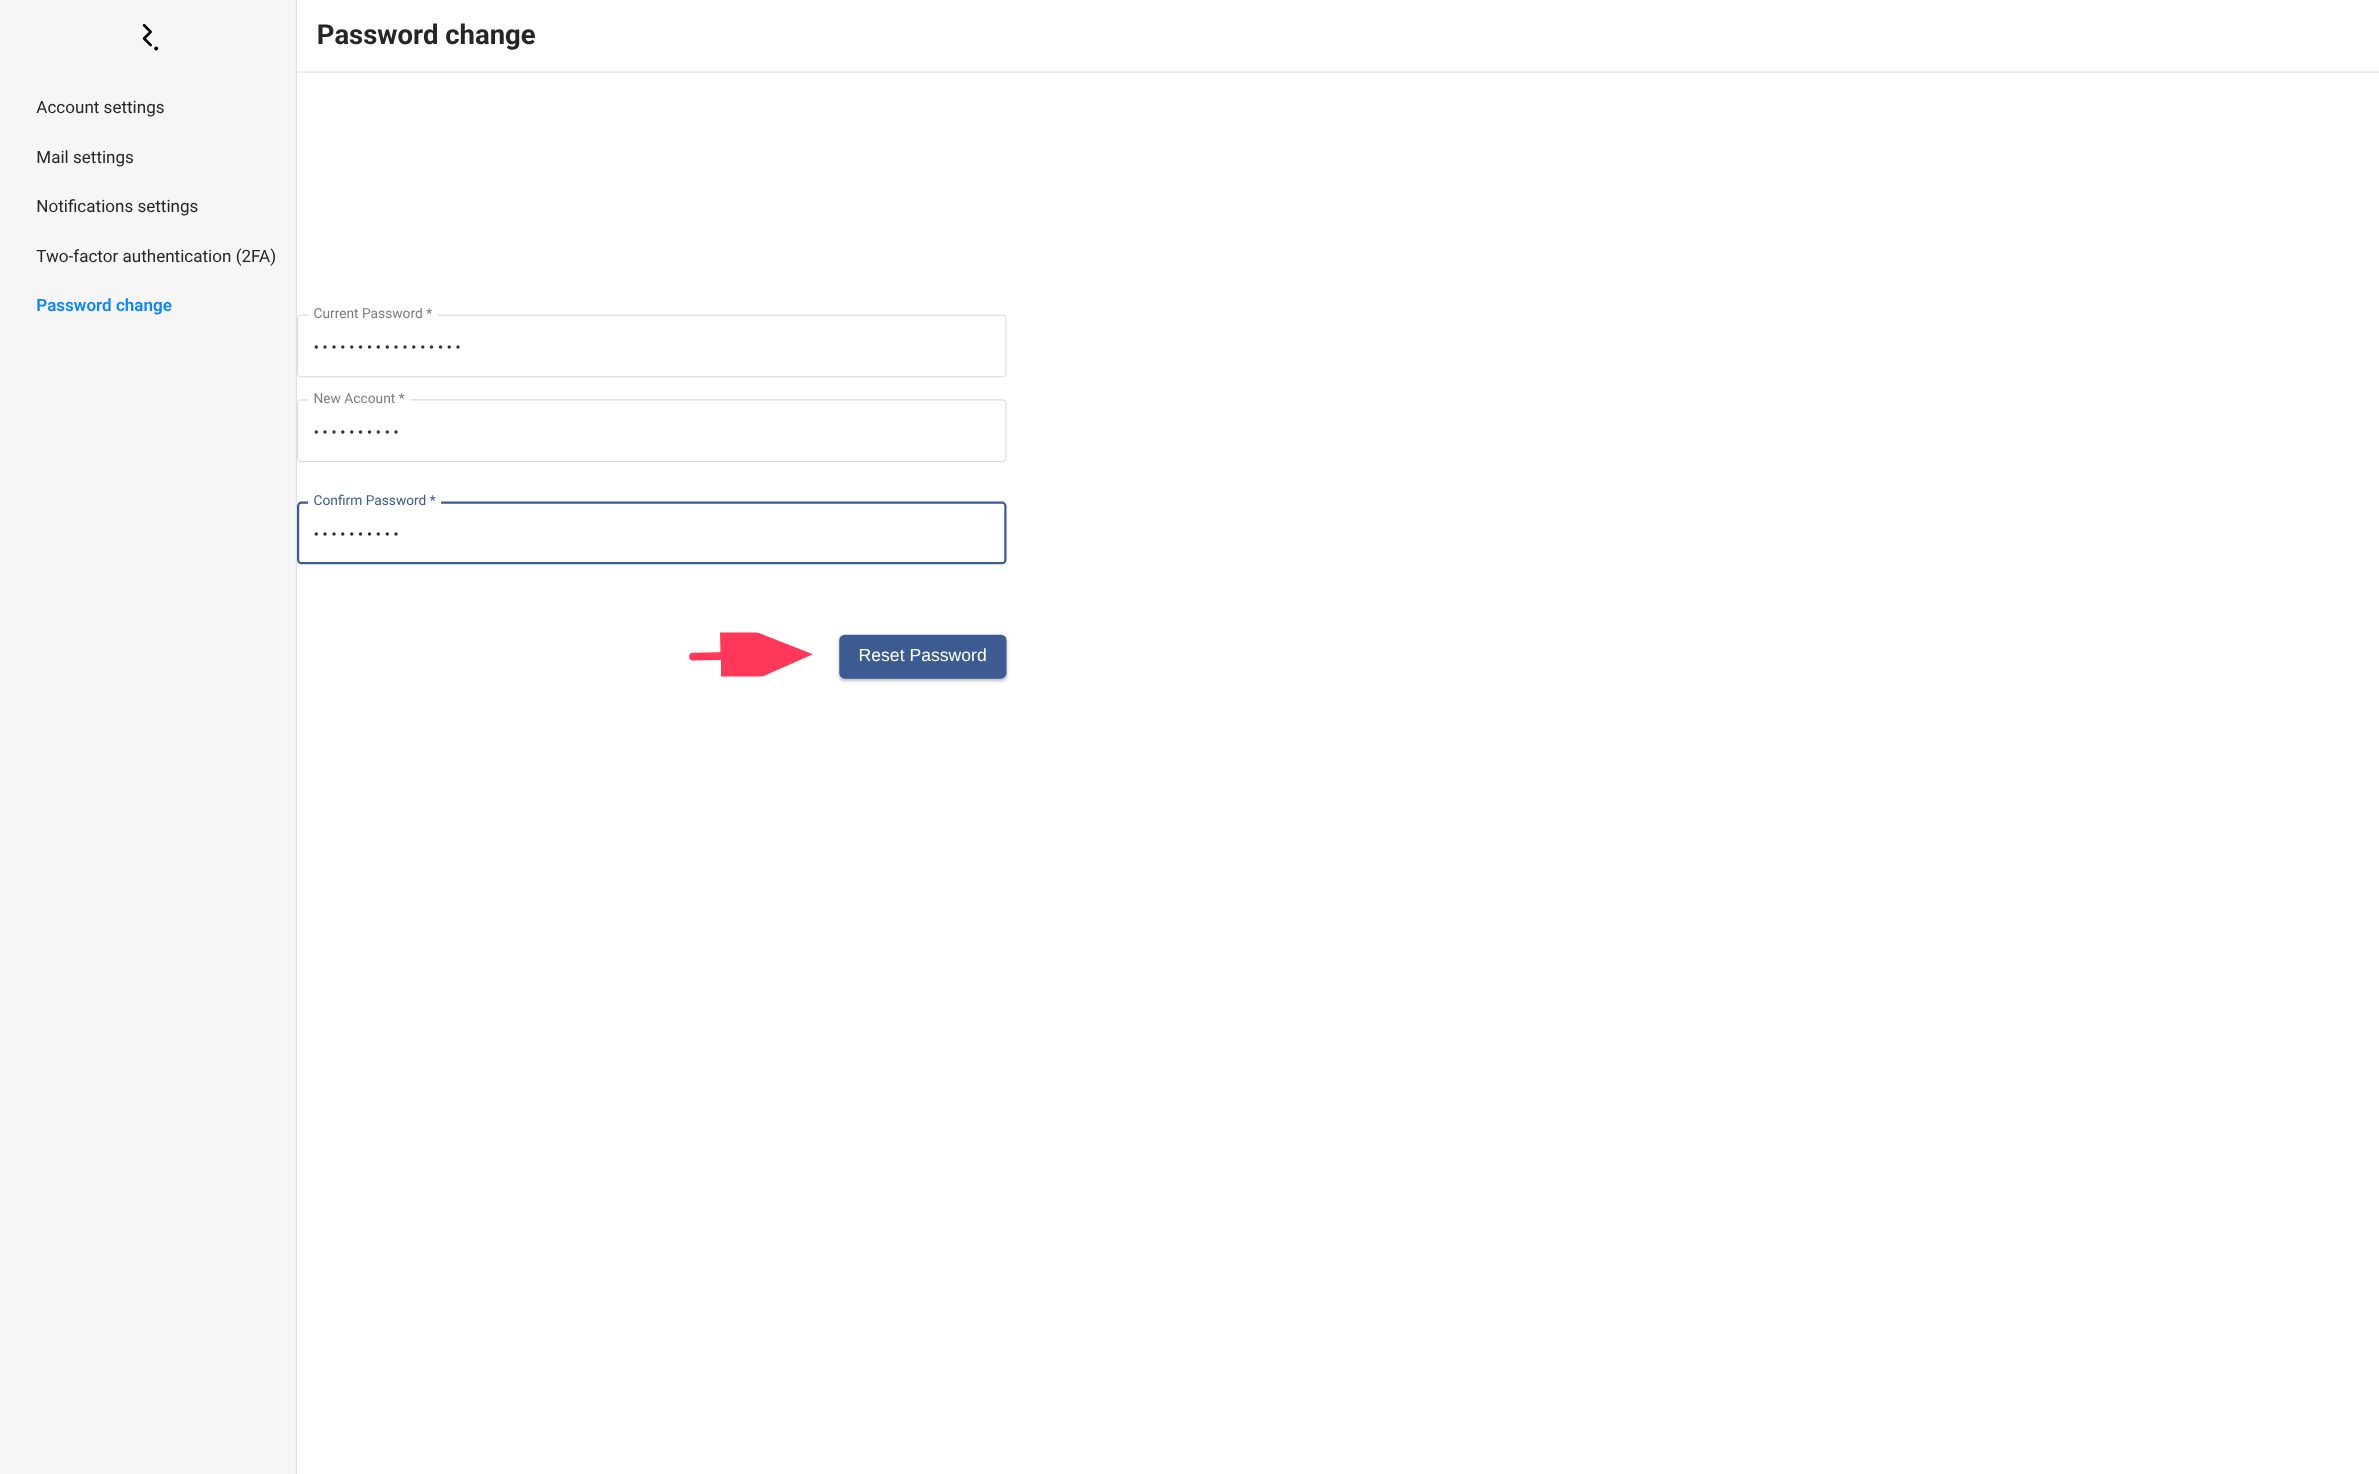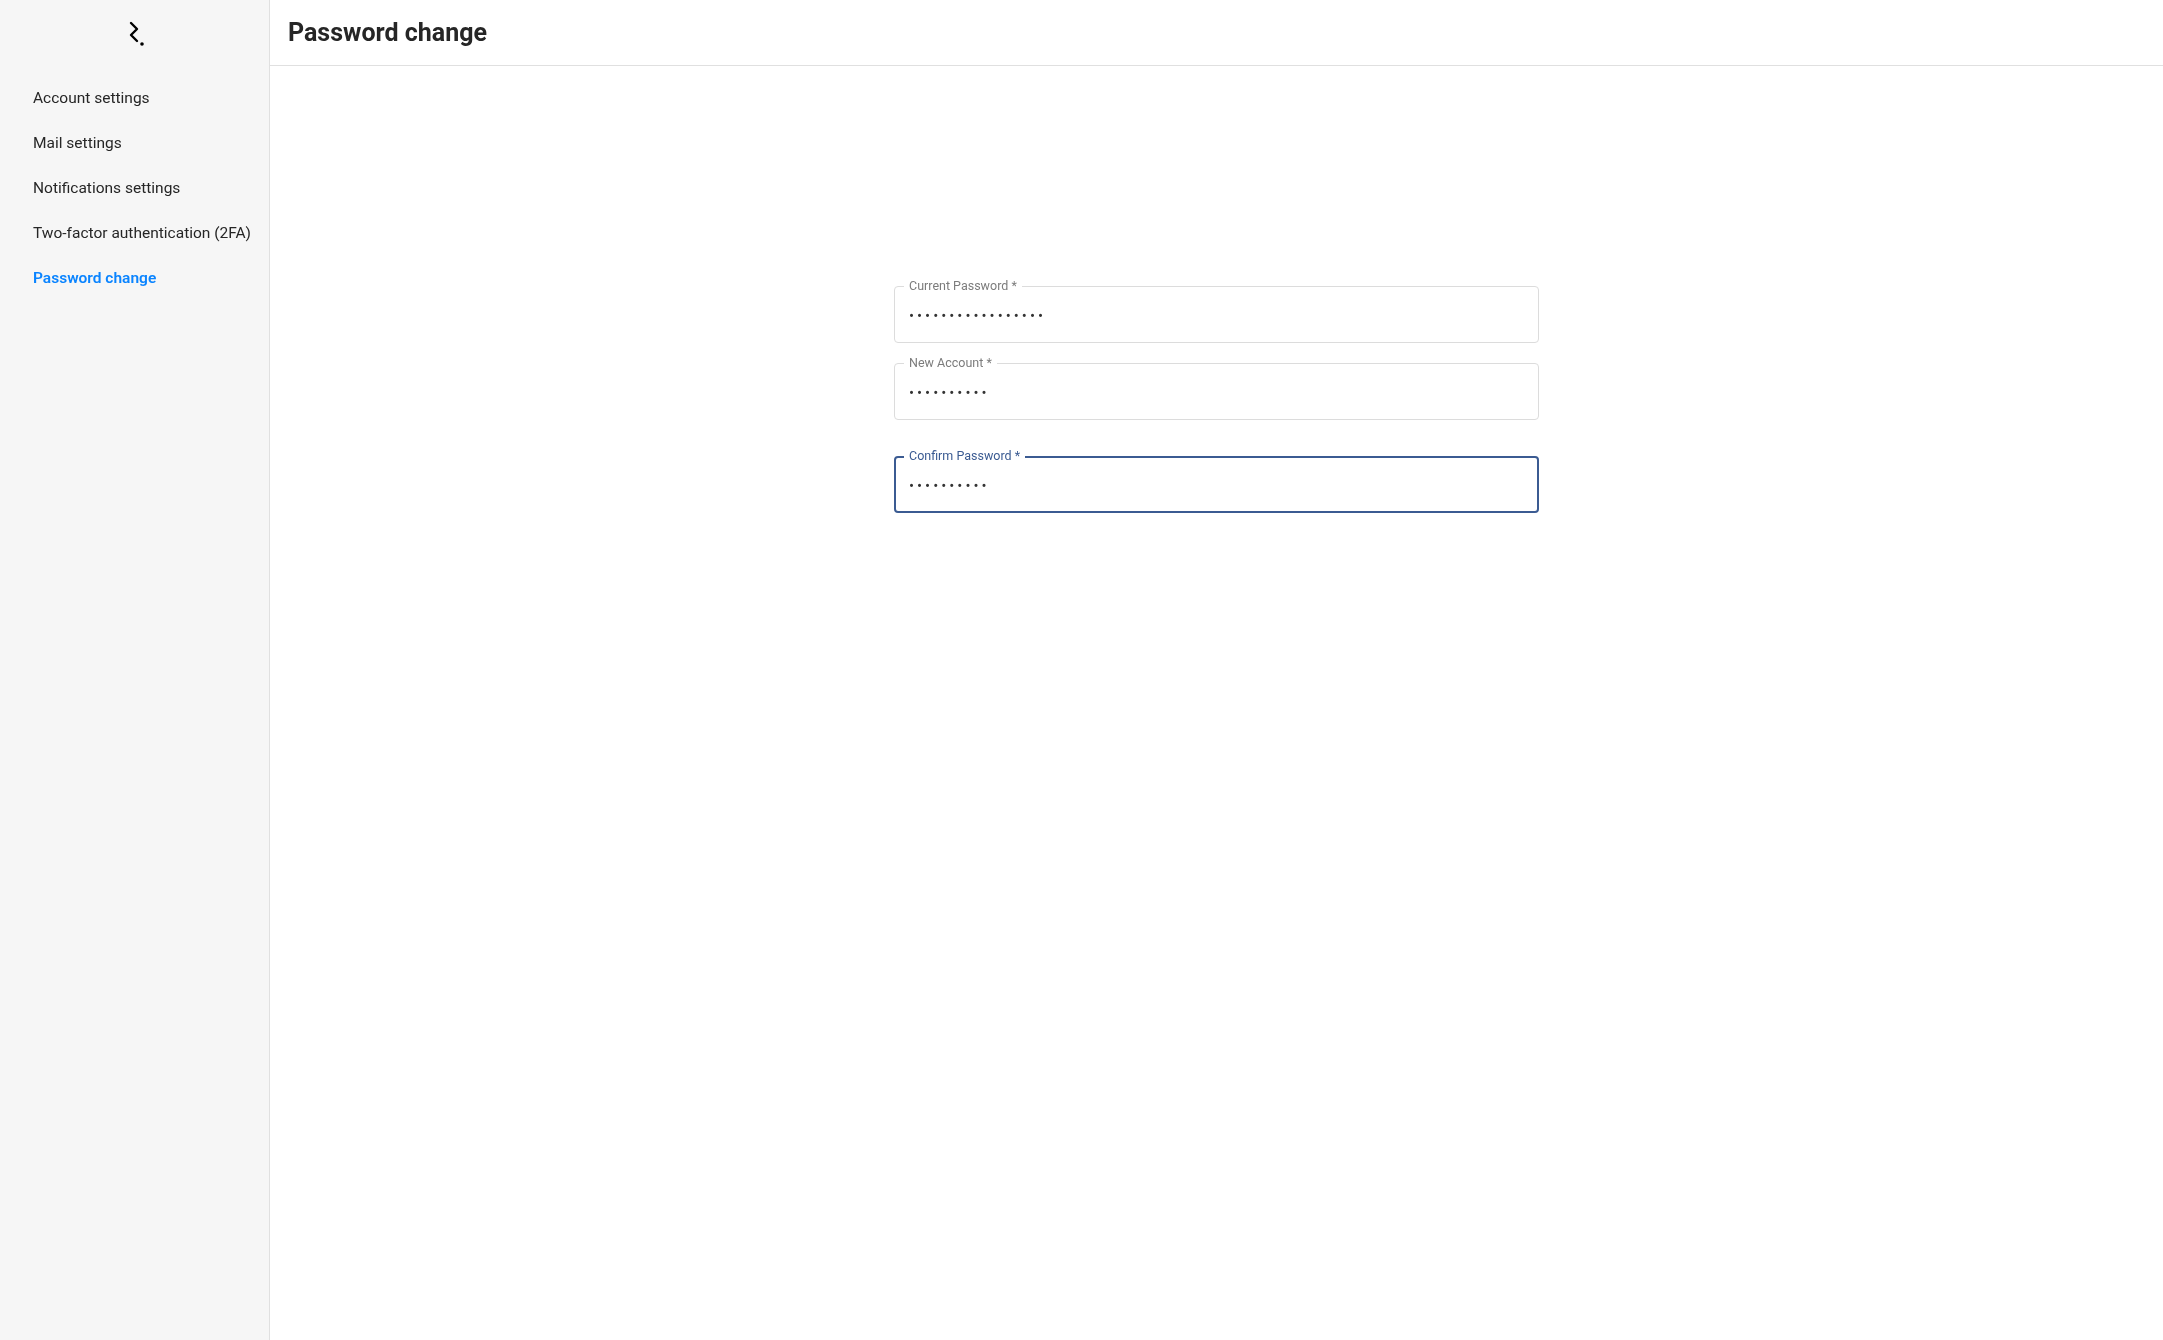--- a/index.html
+++ b/index.html
@@ -93,21 +93,21 @@
       border-bottom: 1px solid #e0e0e0;
     }
     .header h1 {
       font-size: 25px;
       font-weight: 700;
       color: #262626;
     }
     .content {
       flex: 1;
       display: flex;
-      justify-content: center;
+      justify-content: flex-start;
       align-items: flex-start;
       padding-top: 220px;
       position: relative;
     }
     .form-wrap {
       width: 645px;
       display: flex;
       flex-direction: column;
     }
     .field-group {
@@ -220,16 +220,29 @@
       <div class="field-group">
         <label class="field-label">New Account *</label>
         <input class="field" type="text" value="••••••••••" style="">
       </div>
 
       <div class="field-group focused gap-confirm">
         <label class="field-label">Confirm Password *</label>
         <input class="field" type="text" value="••••••••••" style="">
       </div>
 
+      <div class="button-row">
+        <div class="arrow-annotation">
+          <svg viewBox="0 0 120 40">
+            <defs>
+              <marker id="arrowhead" markerWidth="12" markerHeight="10" refX="10" refY="5" orient="auto">
+                <polygon points="0 0, 12 5, 0 10" fill="#ff3859"></polygon>
+              </marker>
+            </defs>
+            <line x1="5" y1="22" x2="100" y2="20" stroke="#ff3859" stroke-width="7" stroke-linecap="round" marker-end="url(#arrowhead)"></line>
+          </svg>
+        </div>
+        <button class="reset-btn">Reset Password</button>
+      </div>
 
     </div>
   </div>
 </div>
 
 </body></html>

